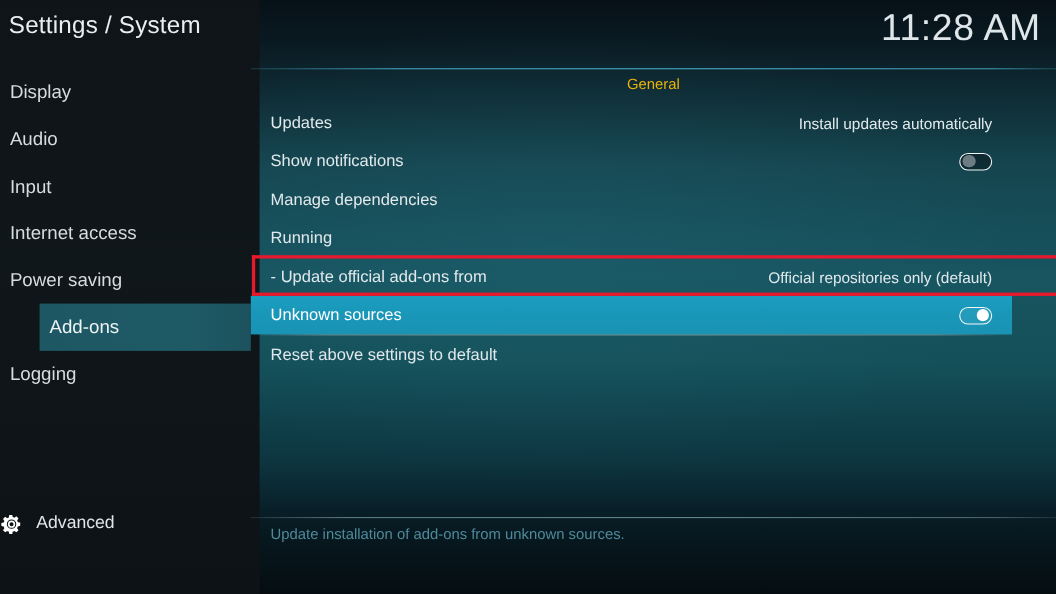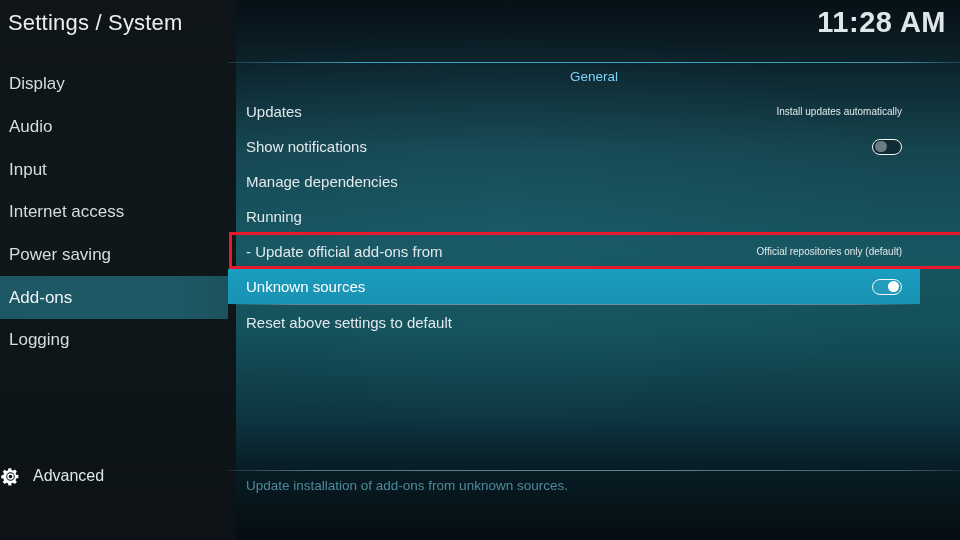--- a/index.html
+++ b/index.html
@@ -70,20 +70,21 @@
     align-items: center;
     padding-left: 9px;
     color: #d6dcdf;
     font-size: 17px;
     font-weight: 400;
     white-space: nowrap;
   }
   .sidebar-item.selected {
     background: linear-gradient(to right, #1d5763 0%, #1e5a66 70%, #1c525e 100%);
     color: #eef4f6;
+    margin-left: 36px;
   }
 
   #sidebar-footer {
     position: absolute;
     left: 0; bottom: 48px; width: 228px;
     display: flex; align-items: center;
     height: 32px;
   }
   #gear-icon { width: 21px; height: 21px; flex: 0 0 auto; display: block; }
   #advanced-label {
@@ -97,35 +98,35 @@
   #header-rule {
     position: absolute;
     left: 228px; top: 62px; width: 732px; height: 1px;
     background: linear-gradient(to right, rgba(60,150,175,0.25) 0%, #3f9fbb 18%, #46a9c4 60%, #3a93ad 92%, rgba(60,150,175,0.3) 100%);
     z-index: 4;
   }
 
   #clock {
     position: absolute;
     right: 14px; top: 6px;
-    font-size: 29px;
+    font-size: 34px;
     color: #dfe6e9;
-    font-weight: 700;
+    font-weight: 400;
     letter-spacing: 0.5px;
     z-index: 4;
     white-space: nowrap;
   }
 
   
   #category-header {
     position: absolute;
     left: 228px; top: 69px; width: 732px;
     text-align: center;
     font-size: 13.5px;
-    color: #7dd3fc;
+    color: #eab308;
     z-index: 4;
     white-space: nowrap;
   }
 
   
   #settings-list {
     position: absolute;
     left: 228px; top: 94px; width: 692px;
     z-index: 4;
   }
@@ -137,21 +138,21 @@
     padding: 0 18px;
     color: #e2e9ec;
     font-size: 15px;
     white-space: nowrap;
   }
   .setting-row .row-label { flex: 1 1 auto; overflow: hidden; text-overflow: ellipsis; }
   .setting-row .row-value {
     flex: 0 0 auto;
     margin-left: 14px;
     color: #e2e9ec;
-    font-size: 10px;
+    font-size: 14px;
   }
   .setting-row.highlighted {
     background: linear-gradient(to bottom, #1b9ec0 0%, #1996b8 50%, #1a93b4 100%);
     color: #ffffff;
   }
   .setting-row.highlighted .row-label,
   .setting-row.highlighted .row-value { color: #ffffff; }
 
   .row-sep {
     position: relative;

